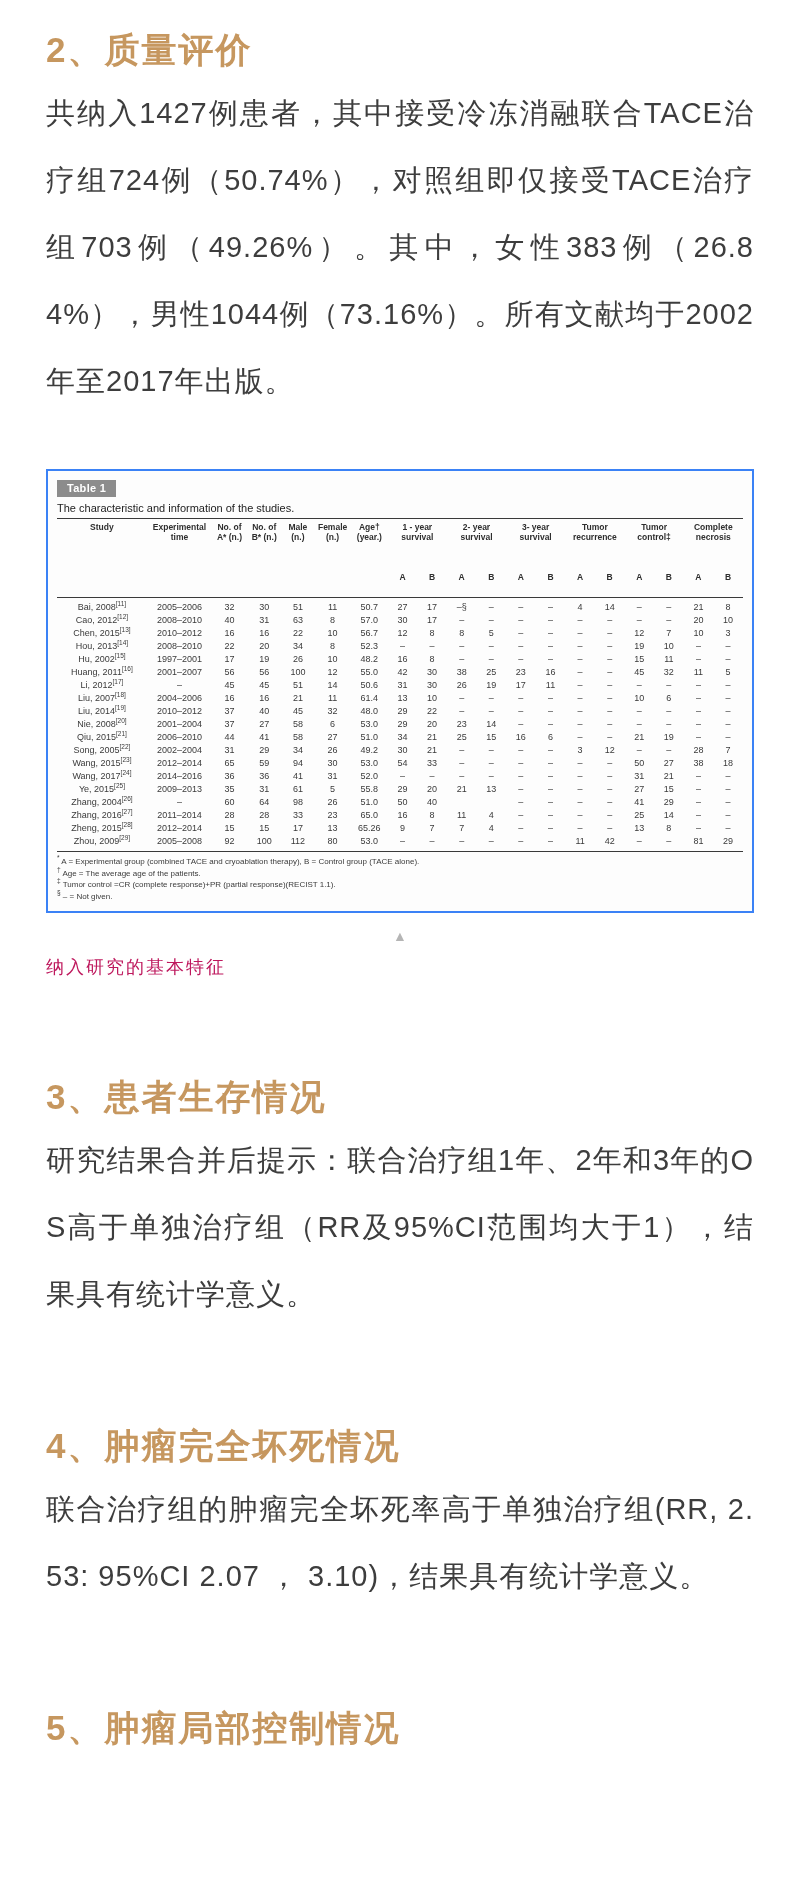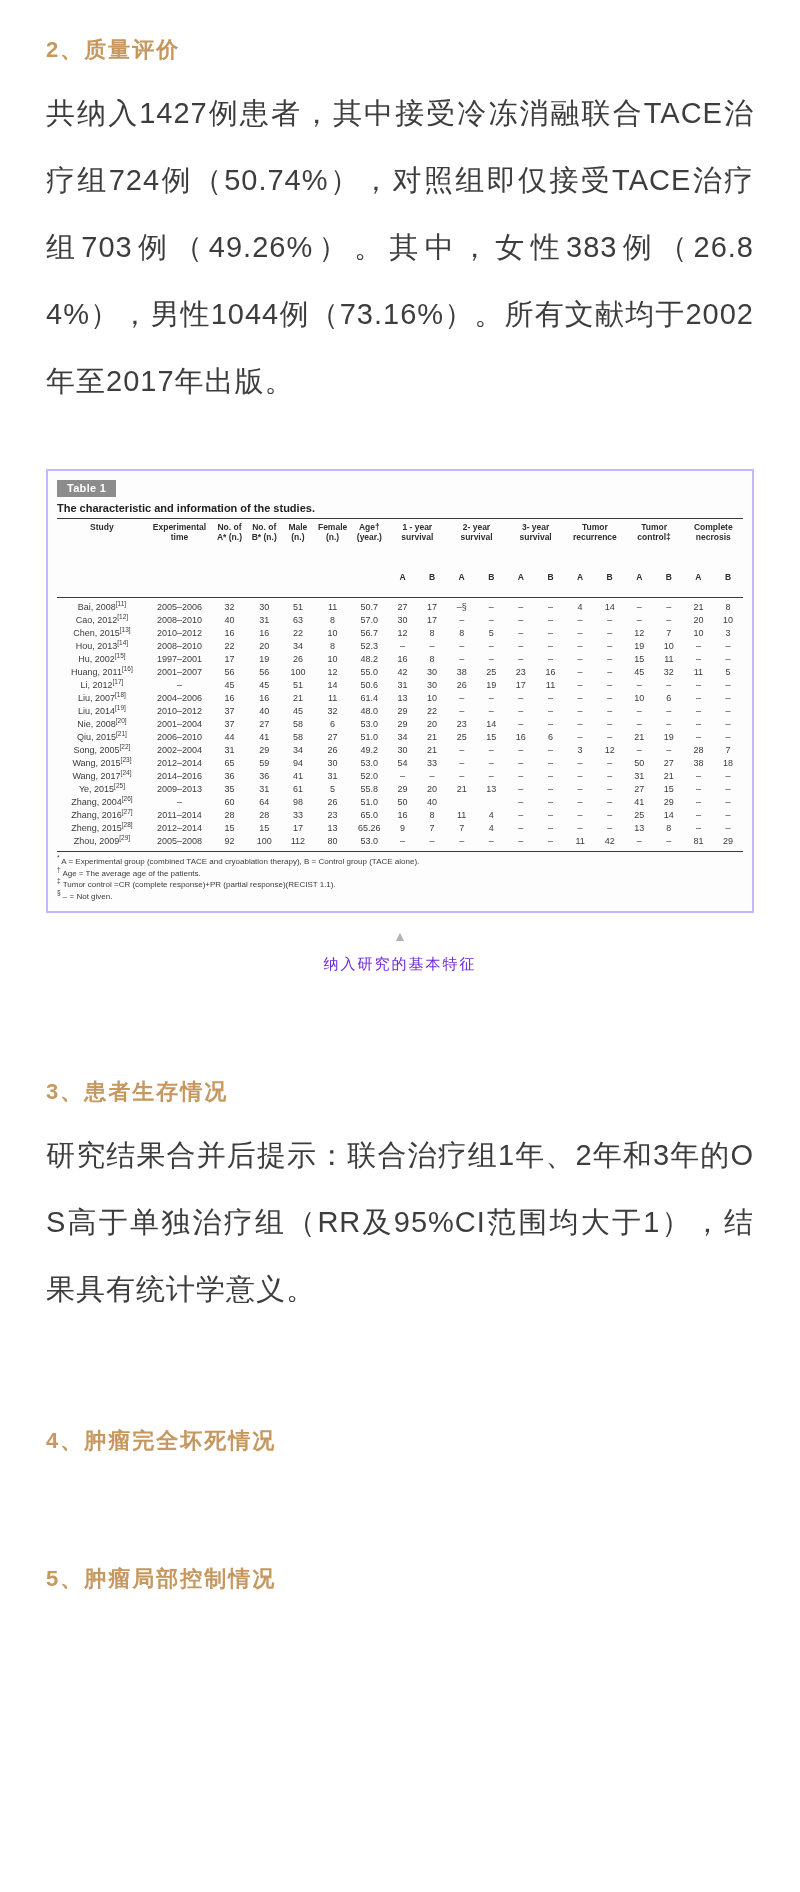--- a/index.html
+++ b/index.html
@@ -2,37 +2,37 @@
 <html><head>
 <meta charset="utf-8">
 <style>
   html,body{margin:0;padding:0;}
   body{
     width:800px;height:1892px;overflow:hidden;background:#ffffff;
     font-family:"Liberation Sans","DejaVu Sans",sans-serif;
   }
   .content{padding:30px 46px 0 46px;}
   .sec-heading{
-    color:#c6975f;font-size:22px;font-weight:bold;margin:0;
+    color:#c6975f;font-size:35px;font-weight:bold;margin:0;
     letter-spacing:2px;line-height:40px;
   }
   .sec-body{
     color:#3d3d3d;font-size:29px;line-height:67px;text-align:justify;
     margin:10px 0 0 0;letter-spacing:1px;word-break:break-all;
   }
   .figure{margin:54px 0 0 0;}
   .tbl-outer{
-    border:2px solid #c4b5fd;padding:7px 9px 9px 9px;color:#3a3a3a;
+    border:2px solid #3b82f6;padding:7px 9px 9px 9px;color:#3a3a3a;
     background:#fdfdfd;
   }
   .tbl-label{
     display:inline-block;background:#8c8c8c;color:#ffffff;font-weight:bold;
     font-size:11px;padding:2px 10px 3px 10px;letter-spacing:.3px;
   }
-  .tbl-title{font-weight:bold;font-size:11px;color:#222222;margin:5px 0 4px 0;}
+  .tbl-title{font-weight:normal;font-size:11px;color:#222222;margin:5px 0 4px 0;}
   table.studies{width:100%;border-collapse:collapse;table-layout:fixed;}
   table.studies th{
     font-size:8.5px;font-weight:bold;color:#2e2e2e;text-align:center;
     padding:15px 0;line-height:10px;vertical-align:top;
   }
   #tbl-head-1 th{border-top:1.5px solid #3a3a3a;padding-top:3px;}
   th.th-simple{vertical-align:top;}
   th.th-study{text-align:left;}
   th.th-simple,th.th-sub{border-bottom:1.5px solid #3a3a3a;}
   th.th-sub{padding-bottom:2px;}
@@ -43,21 +43,21 @@
   td.td-study{text-align:left;}
   table.studies tbody tr:first-child td{padding-top:3px;}
   sup{font-size:6.5px;line-height:0;}
   .tbl-footnotes{
     border-top:1.5px solid #3a3a3a;margin-top:3px;padding-top:4px;
     font-size:8px;line-height:11.5px;color:#3a3a3a;
   }
   .fig-nav{text-align:center;margin-top:16px;line-height:14px;}
   .fig-triangle{color:#b5b5b5;font-size:14px;}
   .fig-caption{
-    text-align:center;color:#6d28d9;font-size:15px;margin-top:12px;
+    text-align:left;color:#be185d;font-size:18px;margin-top:12px;
     letter-spacing:2px;
   }
   .sec-gap-lg{margin-top:98px;}
   .sec-gap-md{margin-top:98px;}
 </style>
 </head>
 <body>
 
 <div class="content">
 
@@ -534,16 +534,17 @@
 
   <div class="fig-nav">
     <span class="fig-triangle">▲</span>
   </div>
   <div class="fig-caption">纳入研究的基本特征</div>
 
   <h2 class="sec-heading sec-gap-lg">3、患者生存情况</h2>
   <p class="sec-body">研究结果合并后提示：联合治疗组1年、2年和3年的OS高于单独治疗组（RR及95%CI范围均大于1），结果具有统计学意义。</p>
 
   <h2 class="sec-heading sec-gap-md">4、肿瘤完全坏死情况</h2>
+  <p class="sec-body">联合治疗组的肿瘤完全坏死率高于单独治疗组(RR, 2.53: 95%CI 2.07 ， 3.10)，结果具有统计学意义。</p>
 
   <h2 class="sec-heading sec-gap-md">5、肿瘤局部控制情况</h2>
 
 </div>
 
 </body></html>

